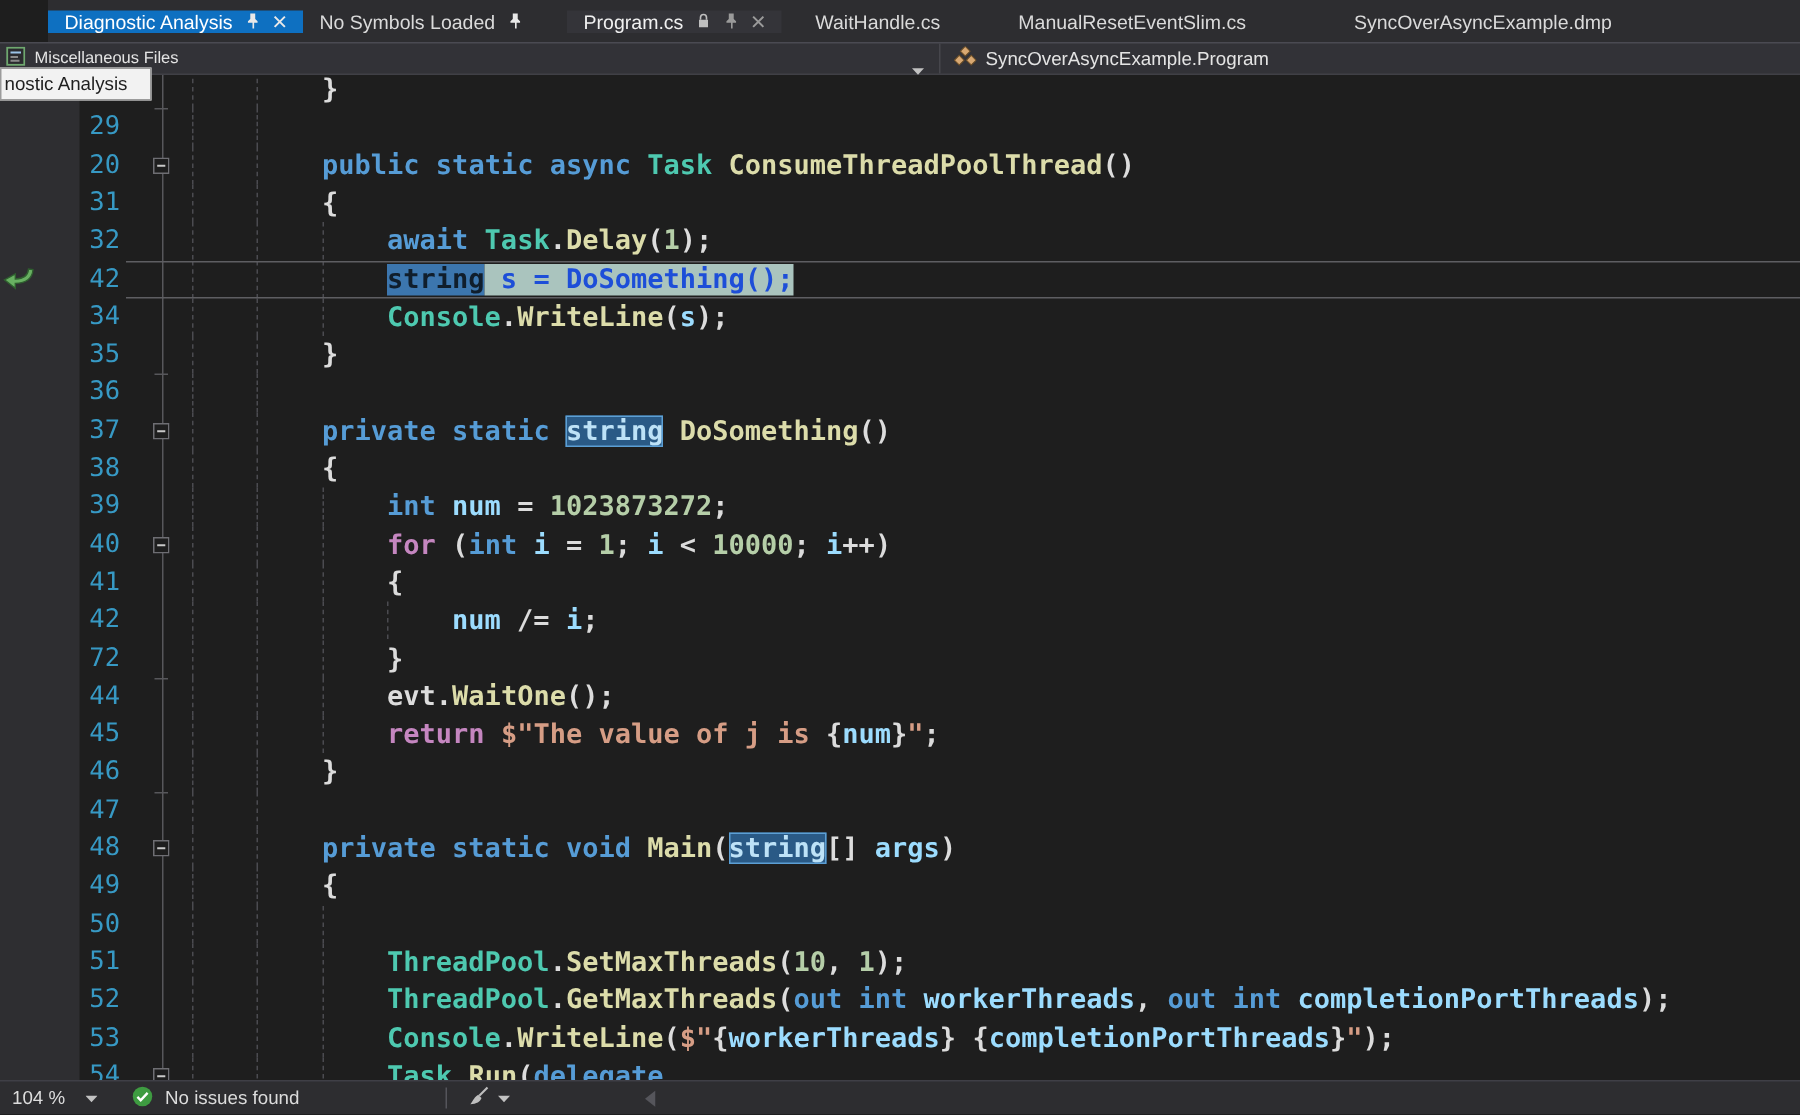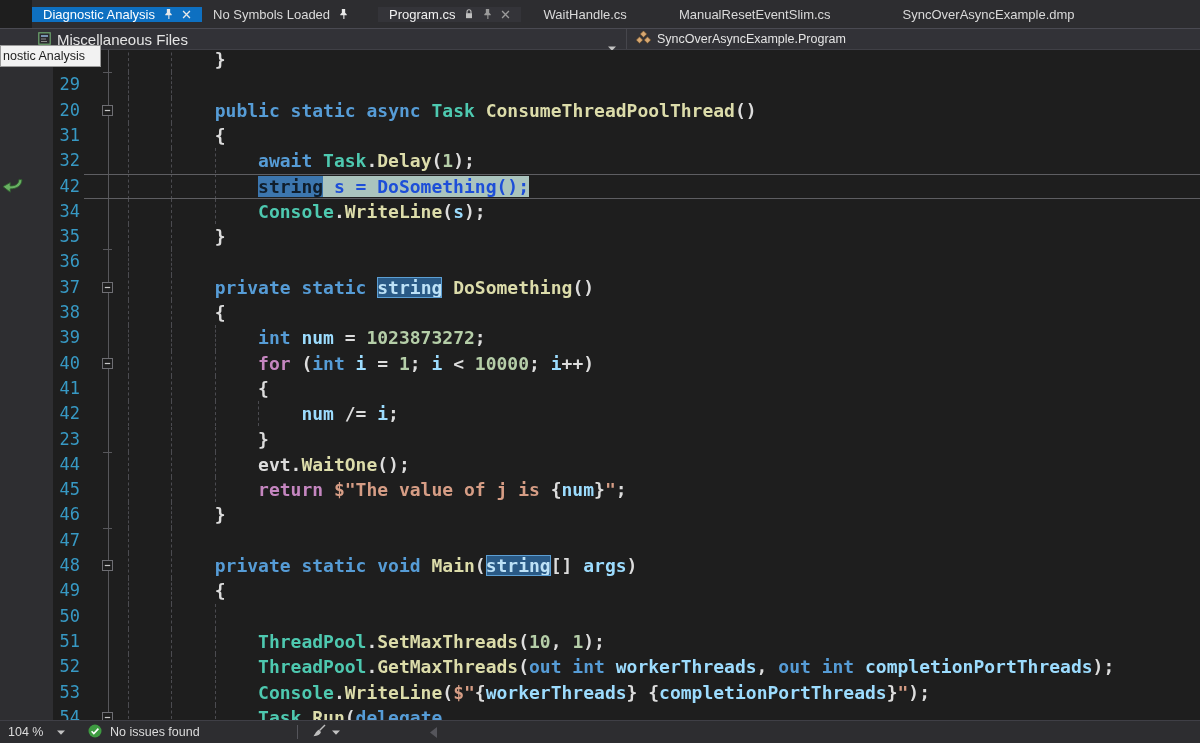--- a/index.html
+++ b/index.html
@@ -17,21 +17,21 @@
   .tab:nth-child(5){margin-left:30px;}
   .tab:nth-child(6){margin-left:50px;}
   .tabicon{display:inline-flex;align-items:center;color:#E8E8E8;}
   .tab.hover .tabicon{color:#9A9A9A;}
   .tab.hover .lock-icon{color:#BFBFBF;}
 
   
   .navbar{position:absolute;left:0;top:28px;width:100%;height:22px;box-sizing:border-box;
           background:var(--c-navbar_bg,#323237);border-top:1px solid #4A4A52;border-bottom:1px solid #404046;}
   .nav-left{position:absolute;left:4px;top:0;height:100%;display:flex;align-items:center;gap:6px;
-            color:#E4E4E4;font-size:15px;margin-left:34px;}
+            color:#E4E4E4;font-size:11px;}
   .nav-chevron{position:absolute;left:608px;top:8px;color:#C2C2C2;}
   .nav-sep{position:absolute;left:626px;top:0;height:100%;width:1px;background:#46464C;}
   .nav-right{position:absolute;left:636px;top:0;height:100%;display:flex;align-items:center;gap:6px;
              color:#E4E4E4;font-size:12.5px;}
 
   
   .tooltip{position:absolute;left:0;top:45px;width:101px;height:22px;box-sizing:border-box;z-index:50;
            background:#F2F2F2;border:1px solid #9B9B9B;color:#1E1E1E;font-size:12.5px;
            display:flex;align-items:center;padding-left:2px;overflow:hidden;white-space:nowrap;}
 
@@ -274,21 +274,21 @@
           <span class="guide" style="left: 171px;"></span>
           <span class="guide" style="left: 214.5px;"></span>
           <span class="guide" style="left: 258px;"></span>
           <div class="lnum">42</div>
           <div class="code"><span class="tk-p">                </span><span class="tk-v">num</span><span class="tk-p"> /= </span><span class="tk-v">i</span><span class="tk-p">;</span></div>
         </div>
         <div class="row" style="top: 376.5px;">
           <span class="guide" style="left: 128px;"></span>
           <span class="guide" style="left: 171px;"></span>
           <span class="guide" style="left: 214.5px;"></span>
-          <div class="lnum">23</div>
+          <div class="lnum">72</div>
           <span class="tick"></span>
           <div class="code"><span class="tk-p">            }</span></div>
         </div>
         <div class="row" style="top: 401.8px;">
           <span class="guide" style="left: 128px;"></span>
           <span class="guide" style="left: 171px;"></span>
           <span class="guide" style="left: 214.5px;"></span>
           <div class="lnum">44</div>
           <div class="code"><span class="tk-p">            </span><span class="tk-p">evt</span><span class="tk-p">.</span><span class="tk-m">WaitOne</span><span class="tk-p">();</span></div>
         </div>

